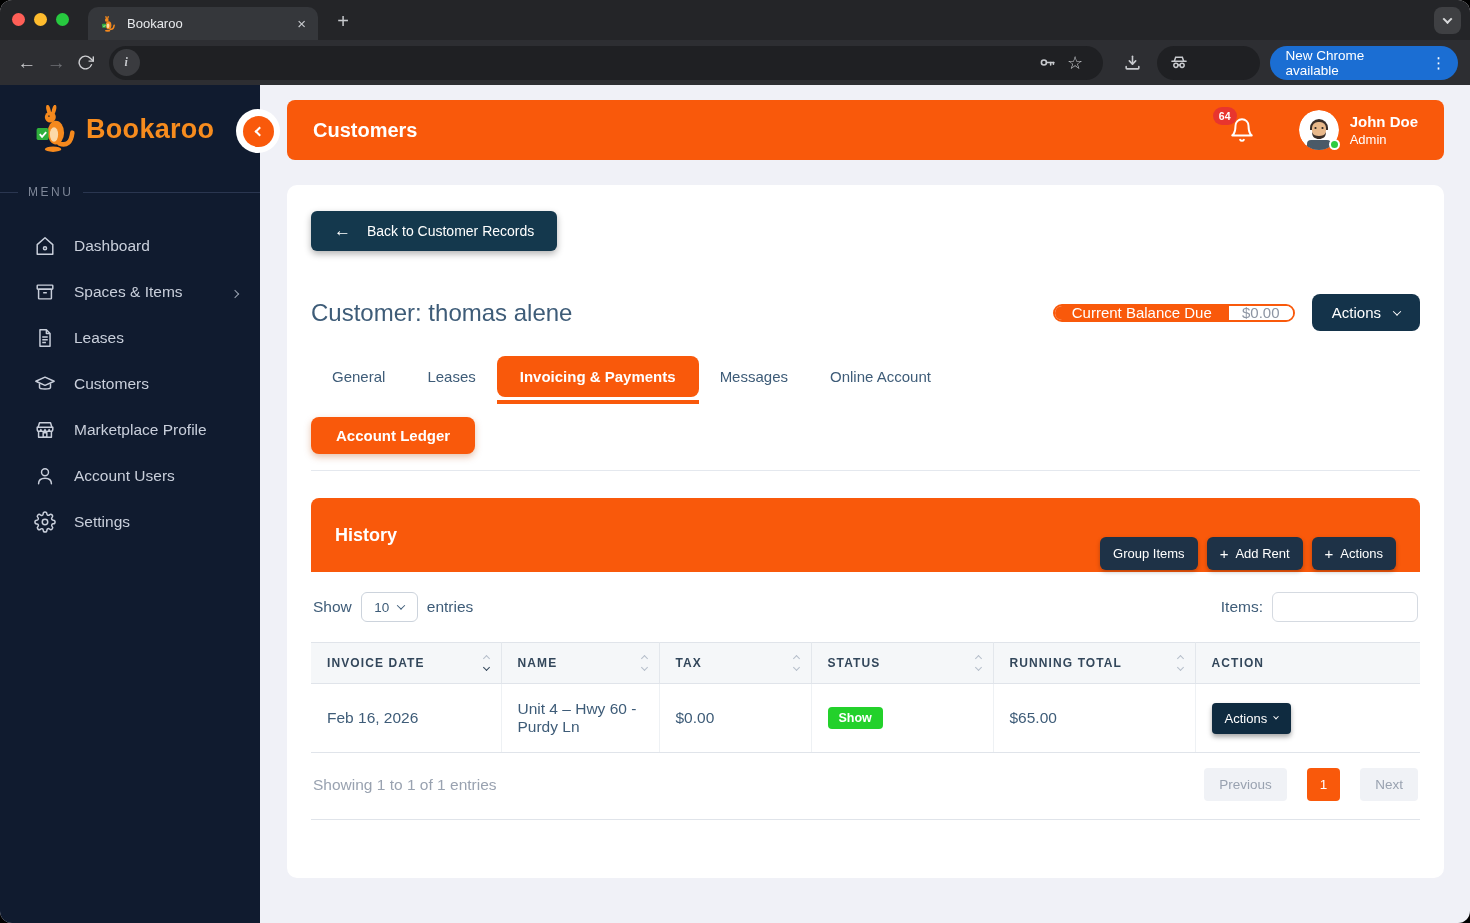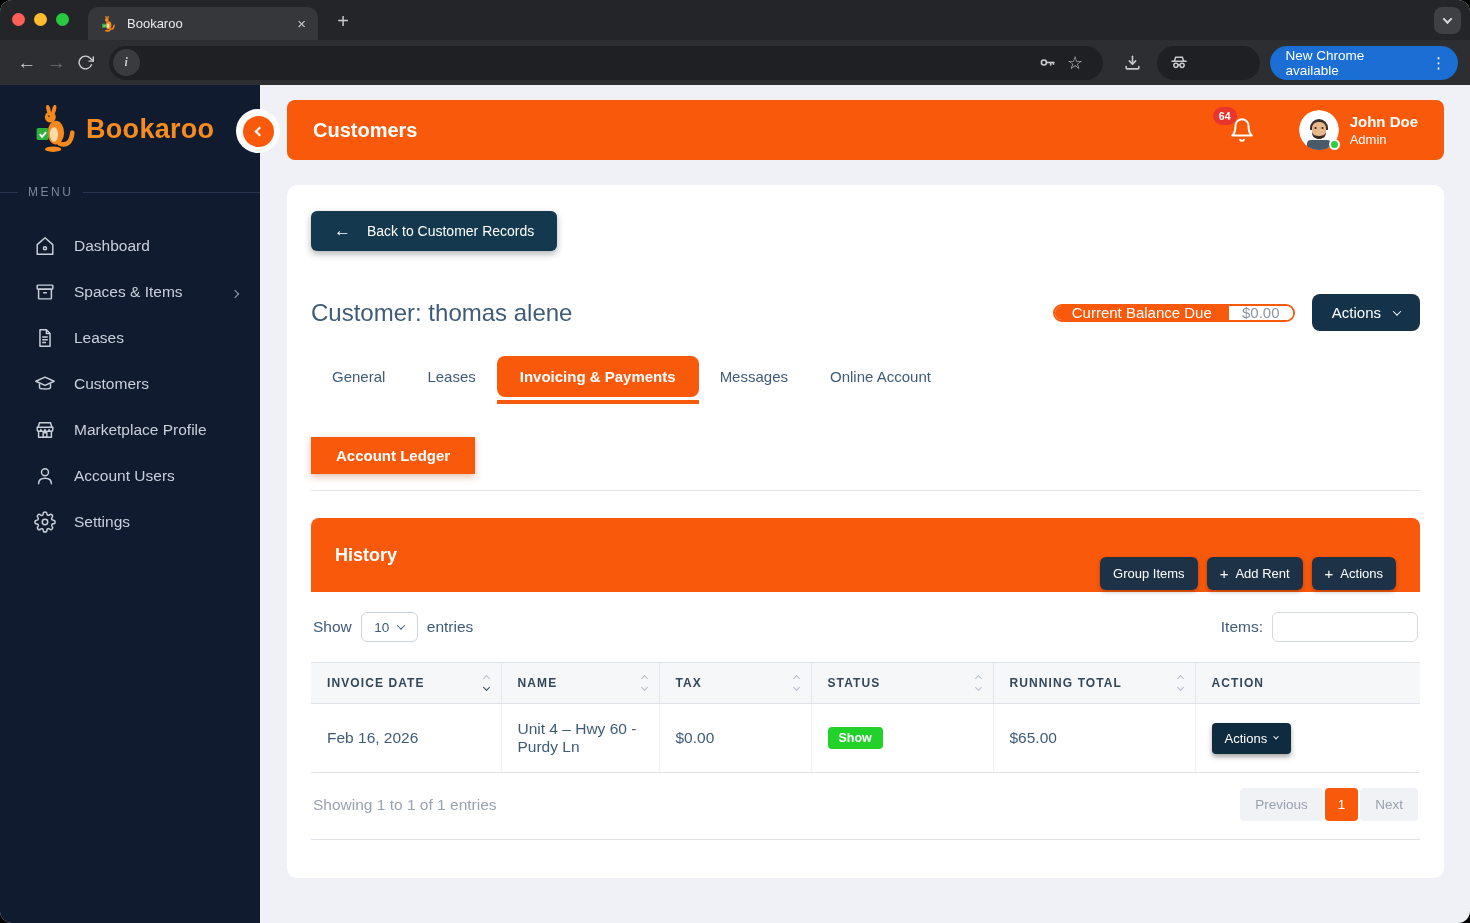--- a/index.html
+++ b/index.html
@@ -71,21 +71,21 @@
   .balance { display:flex; border:2px solid #f9590b; border-radius:19px; overflow:hidden; height:18px; font-size:15px; }
   .balance-label { background:#f9590b; color:#fff; display:flex; align-items:center; padding:0 17px; }
   .balance-value { background:#fff; color:#8d95a3; display:flex; align-items:center; justify-content:center; min-width:64px; padding:0 10px; }
   .actions-btn { background:#14334a; color:#fff; height:37px; border-radius:8px; padding:0 20px; display:flex; align-items:center; gap:13px; font-size:15px; }
 
   .tabs { margin-top:25px; display:flex; align-items:center; color:#3e5c78; font-size:15px; }
   .tab-item { padding:10px 21px; cursor:default; }
   .tab-item.active { background:#f9590b; color:#fff; font-weight:700; border-radius:8px; padding:12px 23px; position:relative; }
   .tab-item.active::after { content:''; position:absolute; left:0; right:0; bottom:-7px; height:4px; background:#f9590b; }
 
-  .ledger-btn { margin-top:40px; display:inline-block; background:#f9590b; color:#fff; font-weight:700; font-size:15px; padding:10px 25px; border-radius:0; box-shadow:0 3px 7px rgba(180,80,20,.35); }
+  .ledger-btn { margin-top:20px; display:inline-block; background:#f9590b; color:#fff; font-weight:700; font-size:15px; padding:10px 25px; border-radius:8px; box-shadow:0 3px 7px rgba(180,80,20,.35); }
   .rule { margin-top:16px; border-top:1px solid #e4e8ee; }
 
   .history { margin-top:27px; }
   .history-header { background:#f9590b; border-radius:8px 8px 0 0; height:74px; display:flex; align-items:center; padding:0 24px; }
   .history-title { color:#fff; font-size:18px; font-weight:600; }
   .hbtns { margin-left:auto; display:flex; gap:9px; }
   .hbtn { background:#1e3247; color:#fff; font-size:13px; padding:9px 13px; border-radius:6px; display:flex; align-items:center; gap:7px; box-shadow:0 2px 4px rgba(0,0,0,.25);margin-top:37px; }
   .plus { font-size:15px; line-height:1; }
 
   .controls { display:flex; align-items:center; padding:20px 2px; color:#3e5c78; font-size:15.5px; }
@@ -101,21 +101,21 @@
   .s { width:5px; height:5px; border-right:1.7px solid #b6bfca; border-bottom:1.7px solid #b6bfca; }
   .s.up { transform:rotate(-135deg); } .s.down { transform:rotate(45deg); }
   .s.active { border-color:#33475b; }
   td { padding:16px; color:#3e5c78; font-size:15.5px; border-right:1px solid #eef1f4; border-bottom:1px solid #e0e4ea; background:#fff; }
   td:last-child { border-right:none; }
   .paid-badge { background:#23d12b; color:#fff; font-size:12.5px; font-weight:700; padding:4px 11px; border-radius:4px; display:inline-block; }
   .row-actions { background:#0f2b40; color:#fff; font-size:13px; padding:8px 13px; border-radius:4px; display:inline-flex; align-items:center; gap:7px; box-shadow:0 3px 5px rgba(0,0,0,.35); }
   .row-actions .chev { width:4px; height:4px; border-width:1.5px; }
 
   .table-footer { display:flex; align-items:center; padding:15px 2px 18px; border-bottom:1px solid #e0e4ea; color:#99a2b0; font-size:15.5px; }
-  .pagination { margin-left:auto; display:flex; align-items:flex-end; gap:2px; }
+  .pagination { margin-left:auto; display:flex; align-items:flex-end; gap:20px; }
   .pg { background:#f0f2f6; color:#99a2b0; font-size:13.5px; padding:9px 15px; border-radius:4px; }
   .pg.current { background:#f9590b; color:#fff; padding:9px 13px; }
 </style>
 </head>
 <body>
 
 <div class="window">
 
   <div class="titlebar">
     <div class="traffic">

